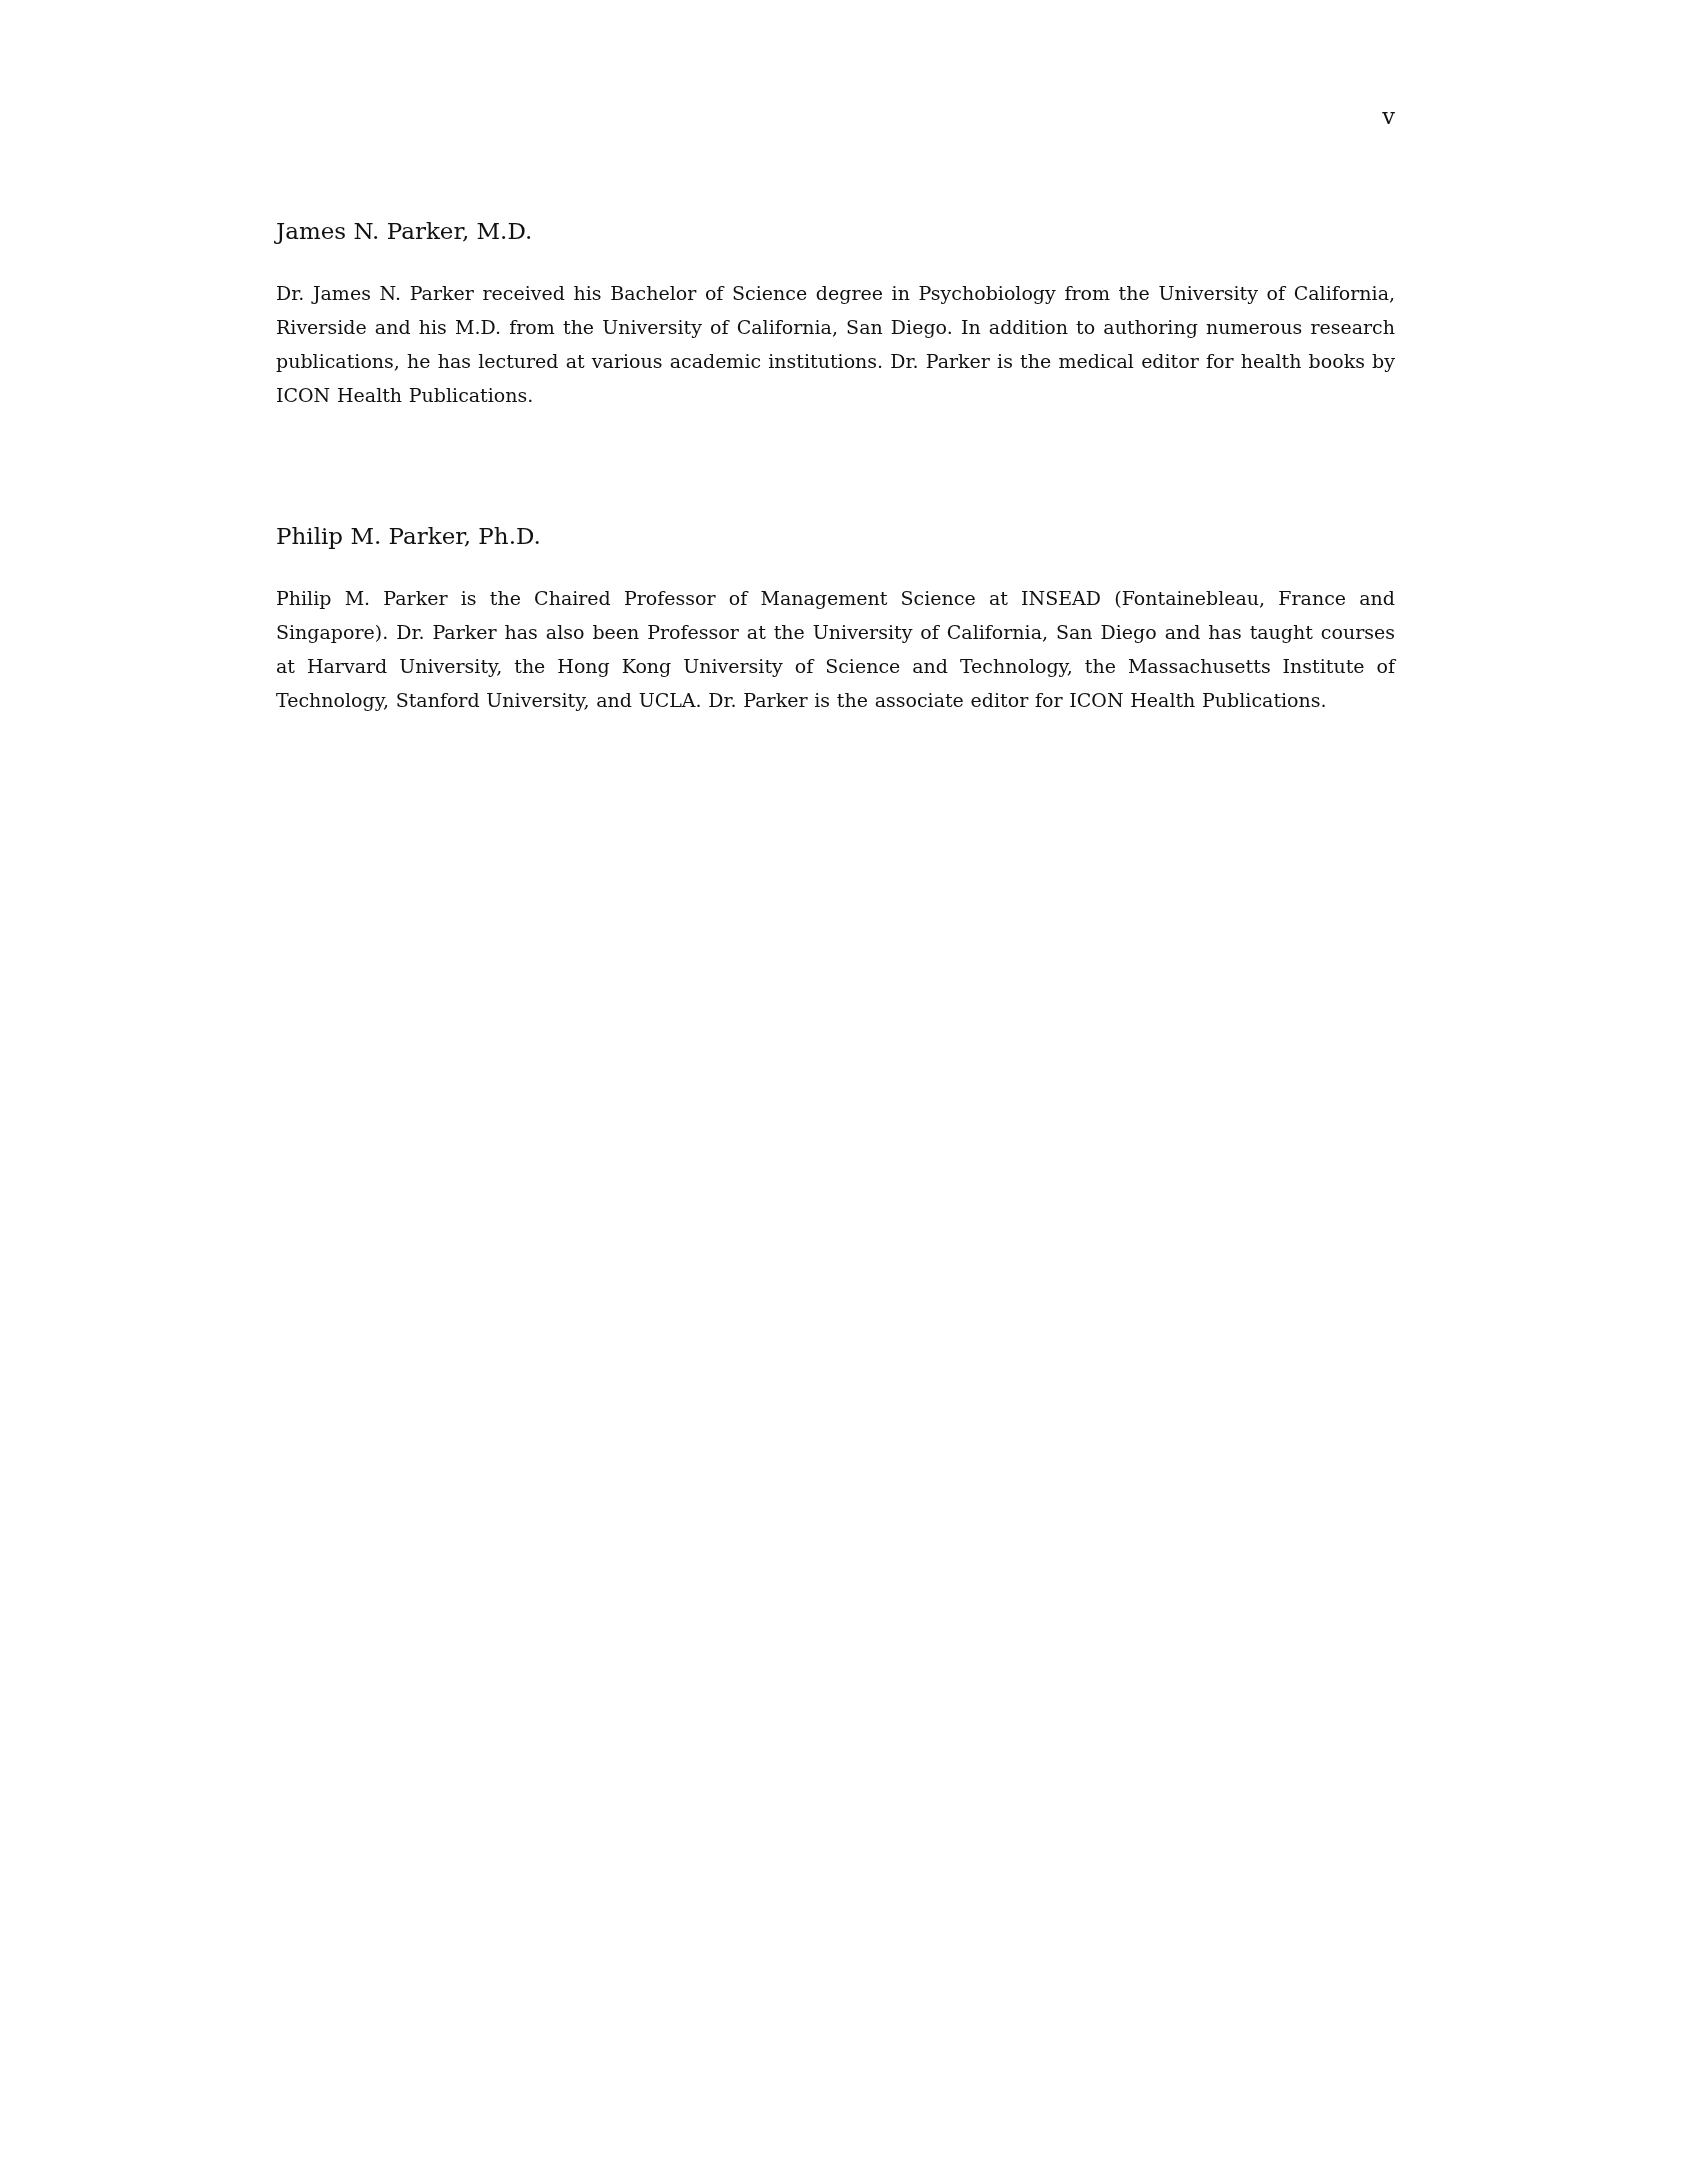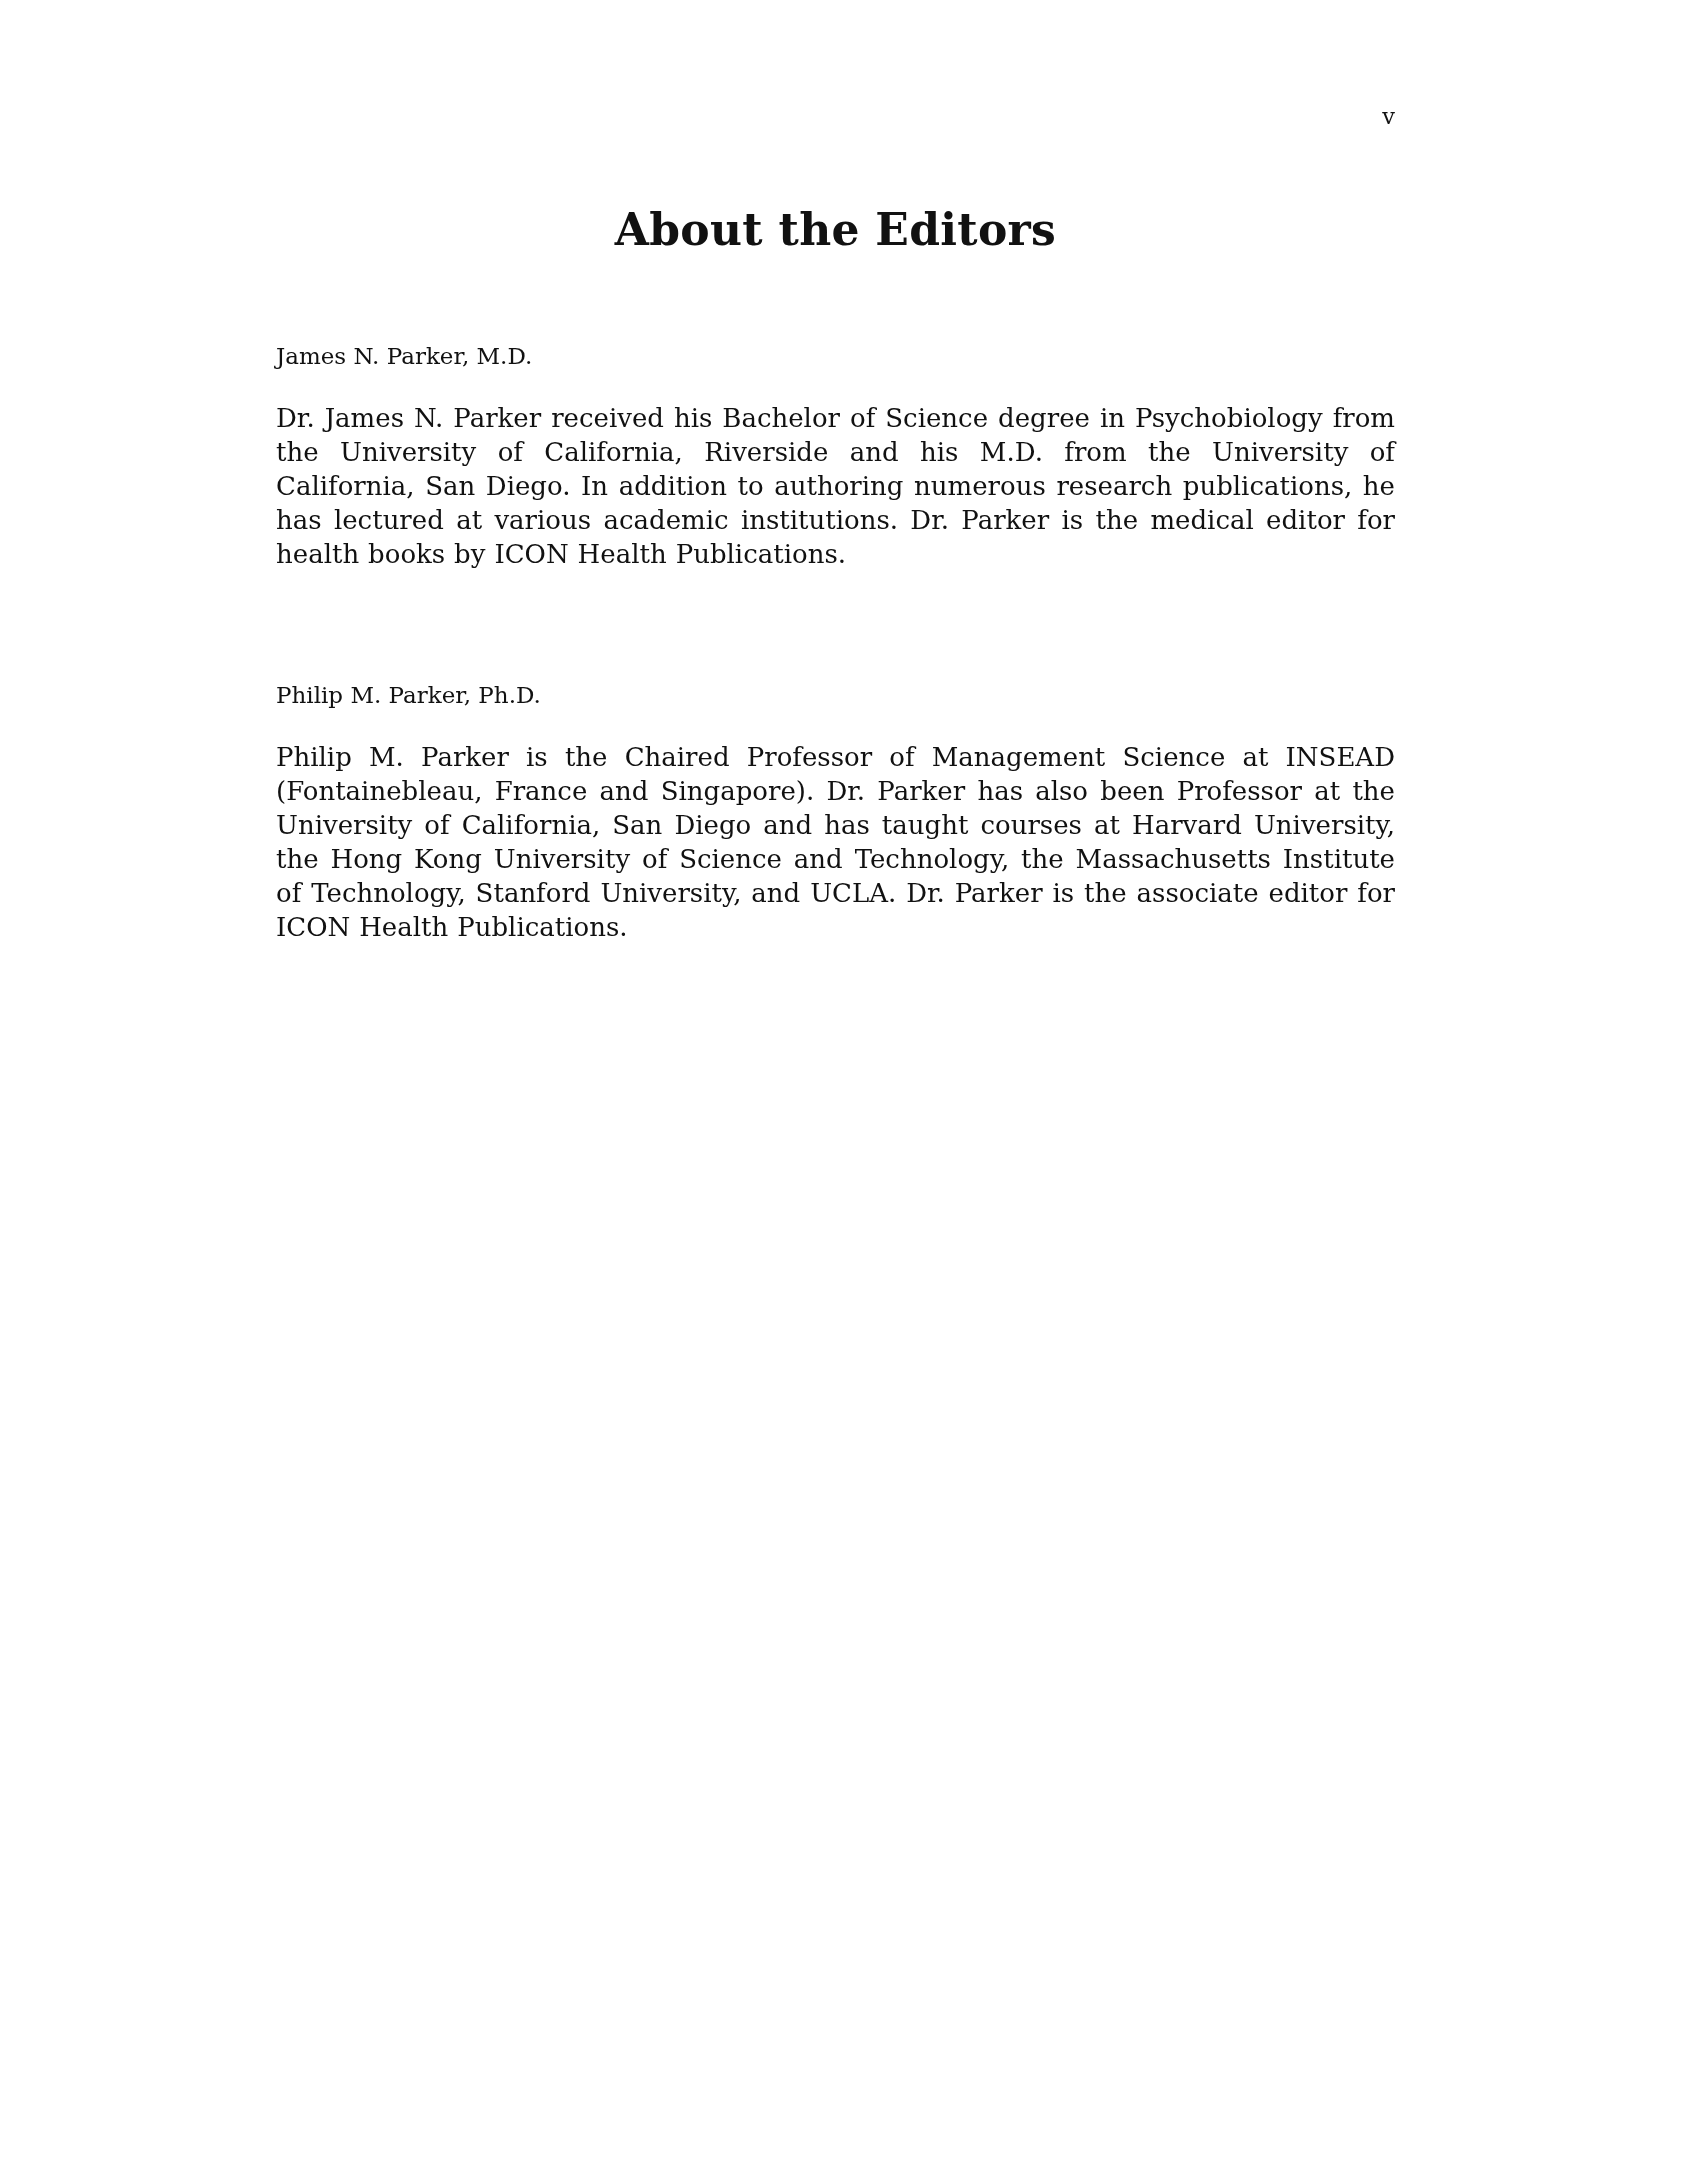--- a/index.html
+++ b/index.html
@@ -38,35 +38,34 @@
     font-weight: normal;
     line-height: 29px;
   }
   .section-1 .section-heading {
     margin-top: 87px;
   }
   .section-2 .section-heading {
     margin-top: 110px;
   }
   .section-body {
-    font-size: 26px;
+    font-size: 19px;
     line-height: 34px;
     text-align: justify;
     margin-top: 30px;
     word-spacing: 0.7px;
   }
 </style>
 </head>
 <body>
 
 <div class="page">
 
   <div class="page-number">v</div>
 
-  <h1 class="doc-title">About the Editors</h1>
 
   <div class="section section-1">
     <div class="section-heading">James N. Parker, M.D.</div>
     <div class="section-body">Dr. James N. Parker received his Bachelor of Science degree in Psychobiology from the University of California, Riverside and his M.D. from the University of California, San Diego. In addition to authoring numerous research publications, he has lectured at various academic institutions. Dr. Parker is the medical editor for health books by ICON Health Publications.</div>
   </div>
 
   <div class="section section-2">
     <div class="section-heading">Philip M. Parker, Ph.D.</div>
     <div class="section-body">Philip M. Parker is the Chaired Professor of Management Science at INSEAD (Fontainebleau, France and Singapore). Dr. Parker has also been Professor at the University of California, San Diego and has taught courses at Harvard University, the Hong Kong University of Science and Technology, the Massachusetts Institute of Technology, Stanford University, and UCLA. Dr. Parker is the associate editor for ICON Health Publications.</div>
   </div>

